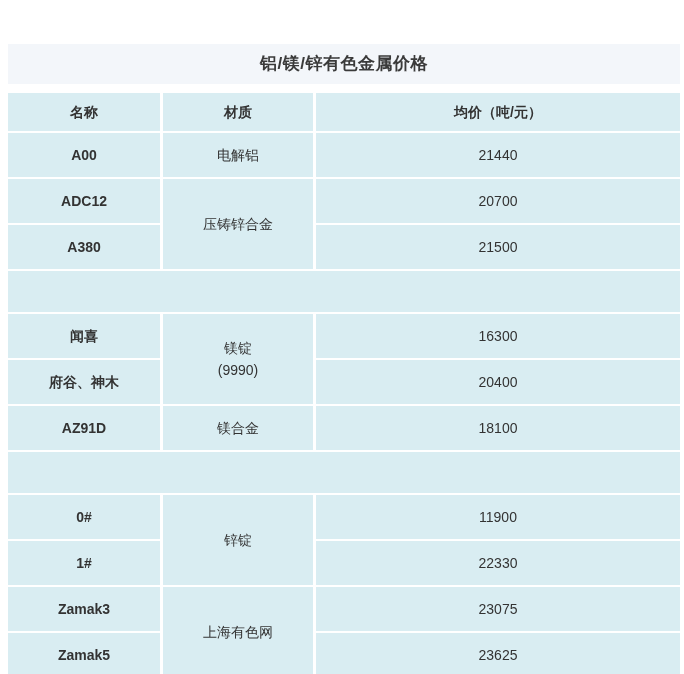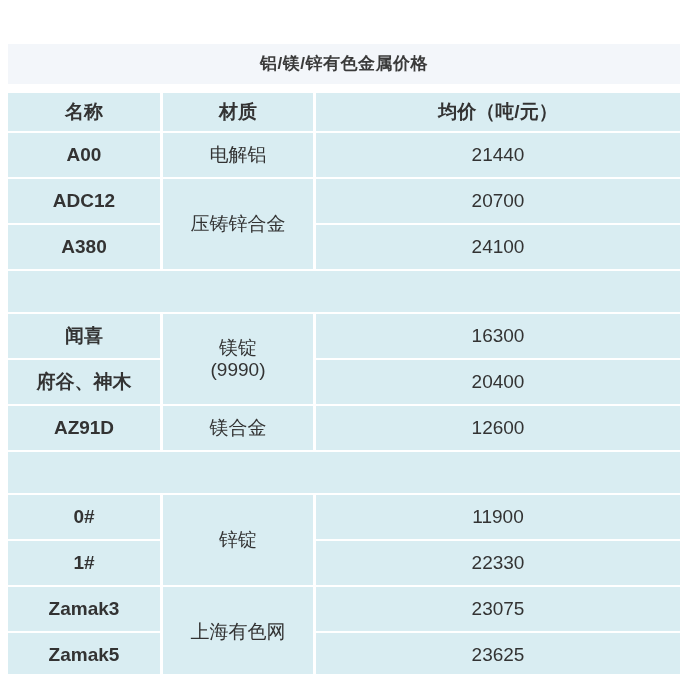--- a/index.html
+++ b/index.html
@@ -42,21 +42,21 @@
     width: calc(100% + 6px);
     margin: -2px -3px 0 -3px;
   }
   col.c1 { width: 152px; }
   col.c2 { width: 150px; }
   col.c3 { width: auto; }
   td {
     background: var(--cell-bg);
     text-align: center;
     vertical-align: middle;
-    font-size: 19px;
+    font-size: 14px;
     color: var(--text);
     height: 44px;
     padding: 0 4px;
     line-height: 22px;
   }
   tr.hdr td {
     height: 38px;
     font-weight: 700;
   }
   td.nm { font-weight: 700; }
@@ -95,21 +95,21 @@
         <td>21440</td>
       </tr>
 
       <tr>
         <td class="nm">ADC12</td>
         <td rowspan="2">压铸锌合金</td>
         <td>20700</td>
       </tr>
       <tr>
         <td class="nm">A380</td>
-        <td>24100</td>
+        <td>21500</td>
       </tr>
 
       <tr class="sep">
         <td colspan="3"></td>
       </tr>
 
       <tr>
         <td class="nm">闻喜</td>
         <td rowspan="2">
           <div>镁锭</div>
@@ -118,21 +118,21 @@
         <td>16300</td>
       </tr>
       <tr>
         <td class="nm">府谷、神木</td>
         <td>20400</td>
       </tr>
 
       <tr>
         <td class="nm">AZ91D</td>
         <td>镁合金</td>
-        <td>12600</td>
+        <td>18100</td>
       </tr>
 
       <tr class="sep">
         <td colspan="3"></td>
       </tr>
 
       <tr>
         <td class="nm">0#</td>
         <td rowspan="2">锌锭</td>
         <td>11900</td>

